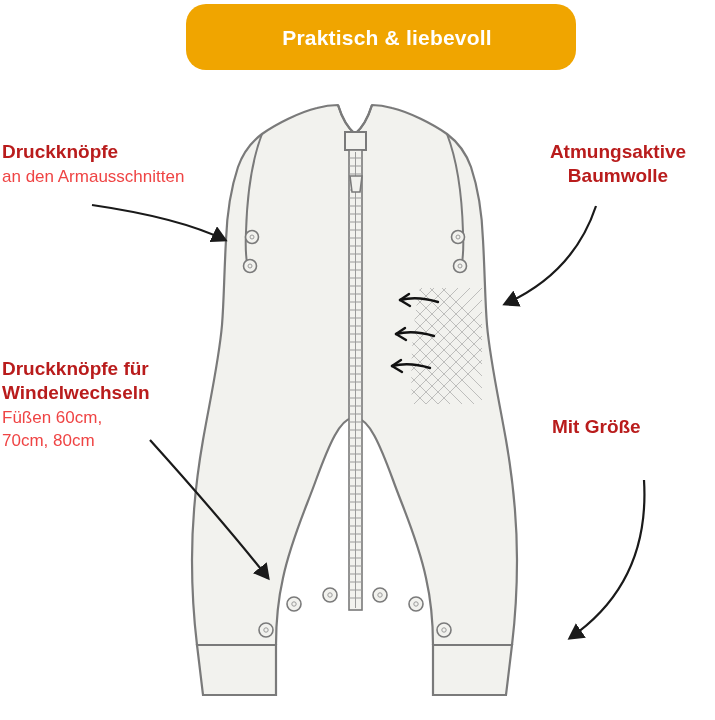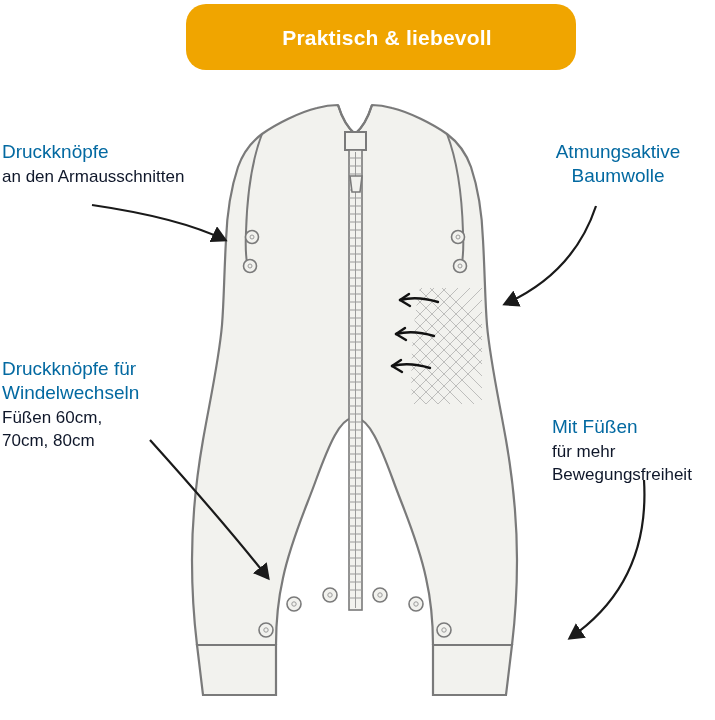--- a/index.html
+++ b/index.html
@@ -43,28 +43,28 @@
     line-height: 27px;
     letter-spacing: 0.2px;
     text-align: center;
   }
 
   
   .callout {
     position: absolute;
   }
   .callout .title {
-    color: #0369a1;
+    color: #b91c1c;
     font-size: 19px;
-    font-weight: normal;
+    font-weight: bold;
     line-height: 24px;
     white-space: pre-line;
   }
   .callout .sub {
-    color: #0f172a;
+    color: #ef4444;
     font-size: 17px;
     line-height: 23px;
     white-space: pre-line;
     margin-top: 1px;
   }
 
   #callout-snaps-arm   { left: 2px;   top: 140px; width: 250px; }
   #callout-breathable  { left: 528px; top: 140px; width: 180px; text-align: center; }
   #callout-diaper      { left: 2px;   top: 350px; width: 230px; margin-top: 7px; }
   #callout-feet        { left: 552px; top: 415px; width: 160px; }
@@ -289,18 +289,16 @@
   </div>
 
   <div class="callout" id="callout-diaper">
     <div class="title">Druckknöpfe für
 Windelwechseln</div>
     <div class="sub">Füßen 60cm,
 70cm, 80cm</div>
   </div>
 
   <div class="callout" id="callout-feet">
-    <div class="title">Mit Füßen</div>
-    <div class="sub">für mehr
-Bewegungsfreiheit</div>
+    <div class="title">Mit Größe</div>
   </div>
 
 </div>
 
 </body></html>

